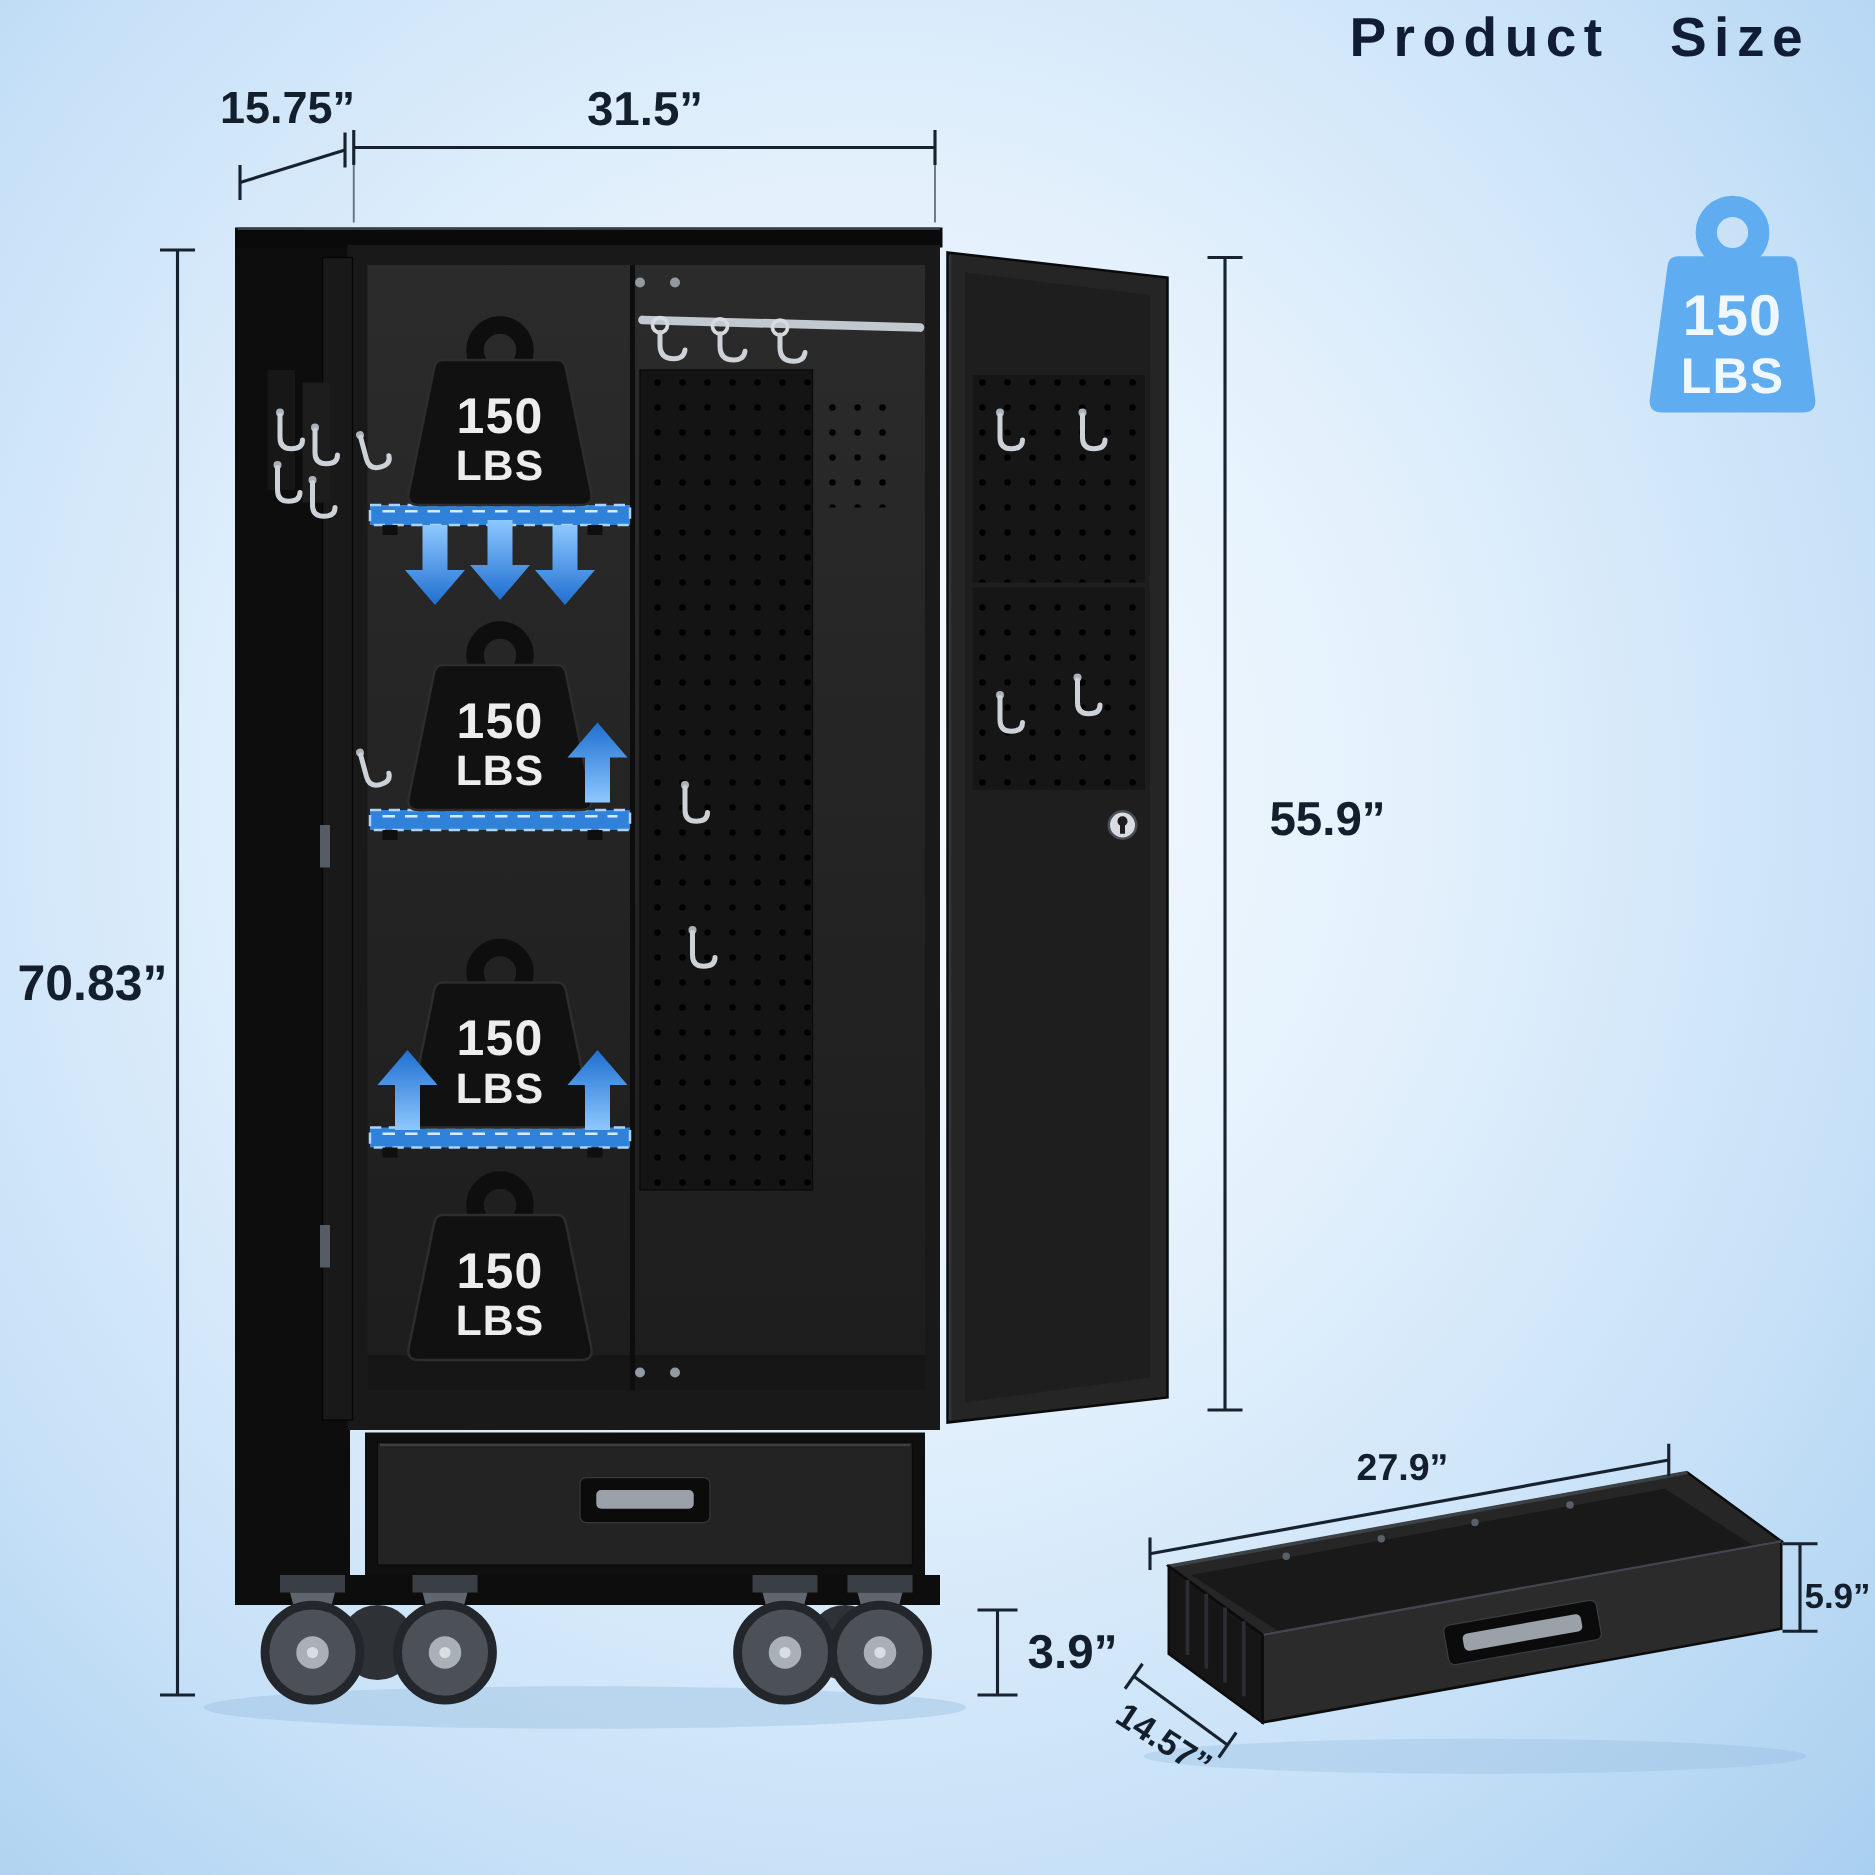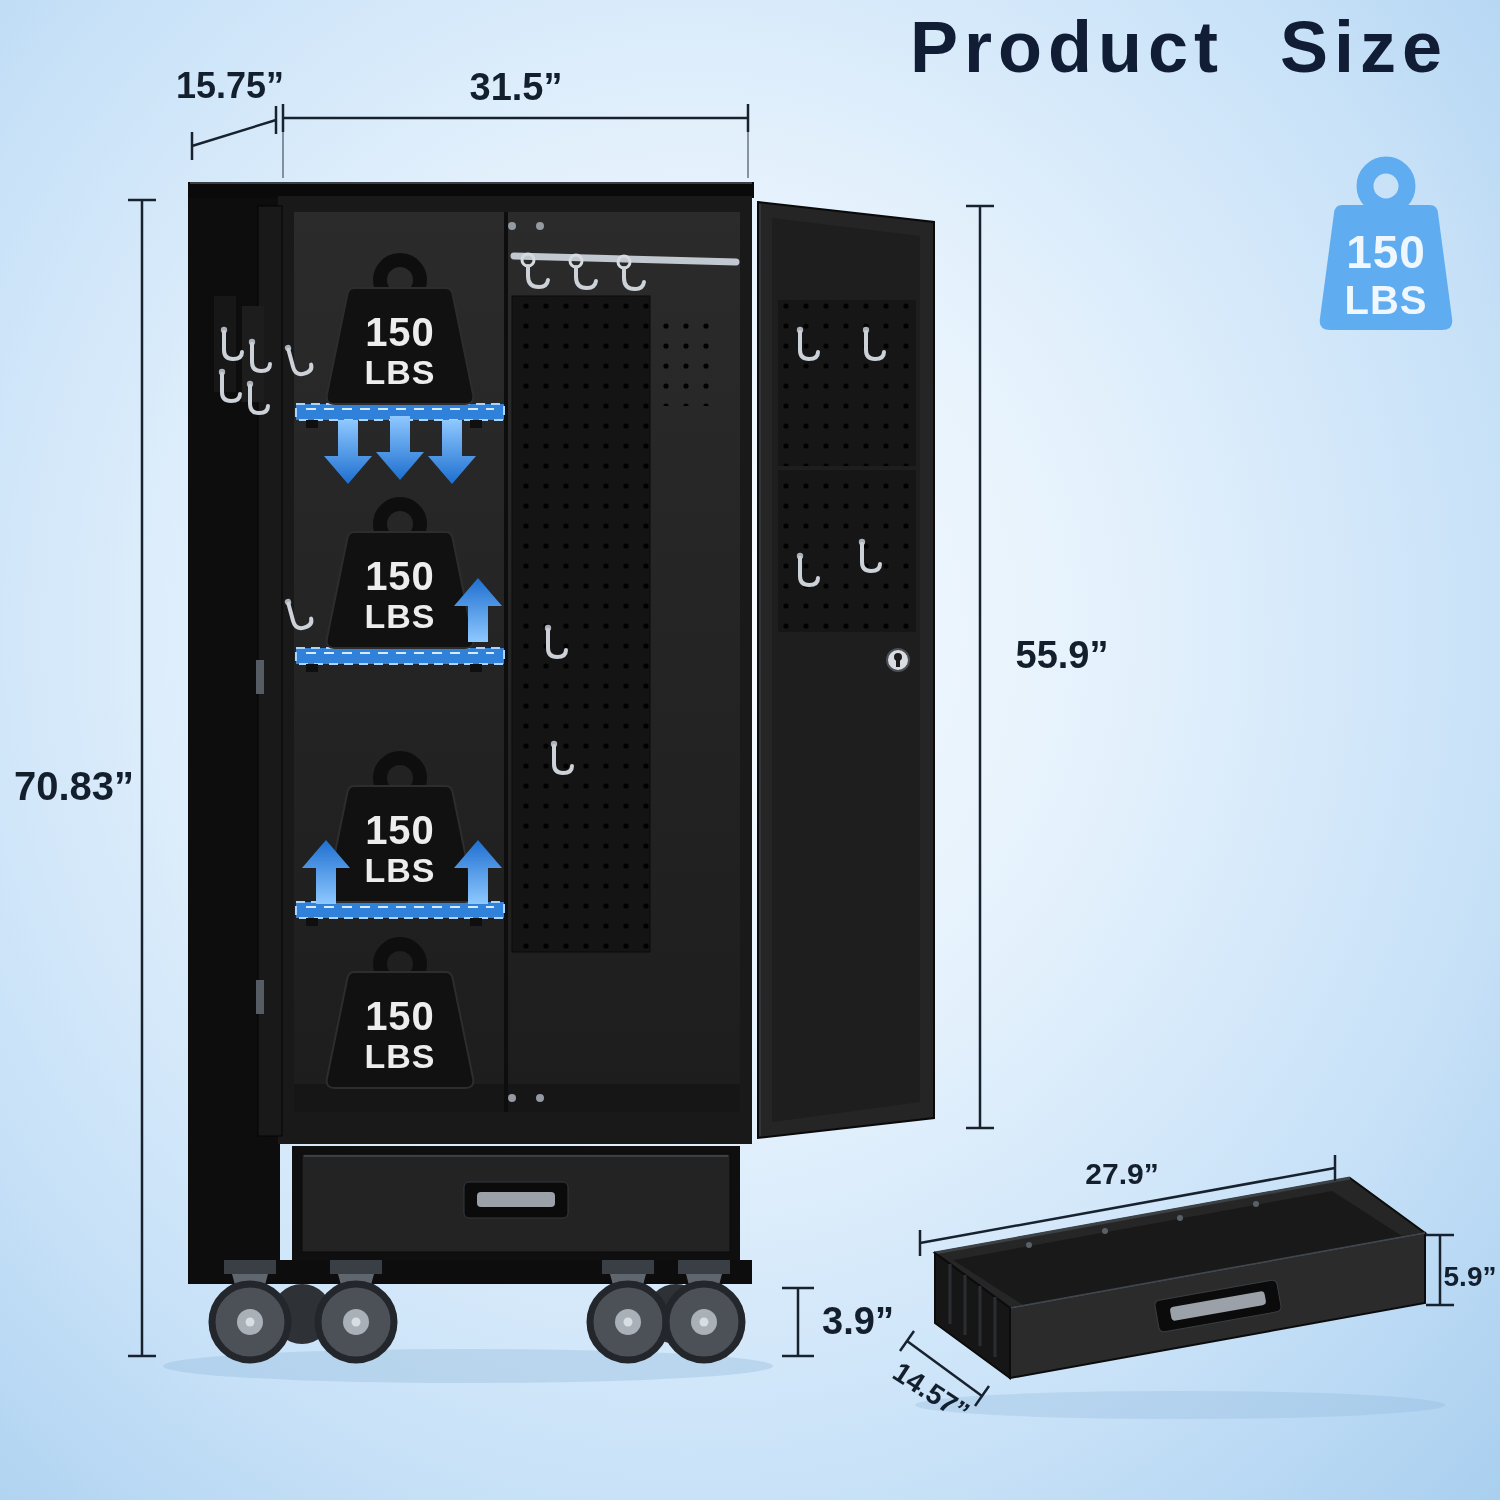--- a/index.html
+++ b/index.html
@@ -4,21 +4,21 @@
 <style>
   html,body{margin:0;padding:0;background:#cfe4f7;}
   .canvas{
     position:relative;width:1500px;height:1500px;overflow:hidden;
     background:radial-gradient(ellipse at 46% 42%, #f7fbff 0%, #e4f1fc 38%, #c9e2f8 70%, #a9cfef 100%);
     font-family:"Liberation Sans",sans-serif;
   }
   .title{
     position:absolute;top:6px;left:0;width:100%;box-sizing:border-box;
     padding-right:52px;text-align:right;
-    font-size:72px;font-weight:800;color:#101d35;
+    font-size:44px;font-weight:800;color:#101d35;
     letter-spacing:6px;word-spacing:30px;
   }
   svg{position:absolute;left:0;top:0;}
   svg text{font-family:"Liberation Sans",sans-serif;}
   .dimline{stroke:#18222f;stroke-width:2.5;fill:none;}
   .ext{stroke:#18222f;stroke-width:1.5;opacity:.6;}
   .dimlabel{font-weight:bold;fill:#141f2d;}
   .wtext{font-weight:800;fill:#ededed;letter-spacing:1px;}
   .btext{font-weight:800;fill:#f2f9ff;letter-spacing:1px;}
   .hook{stroke:#ccd2d8;stroke-width:4;fill:none;stroke-linecap:round;}

